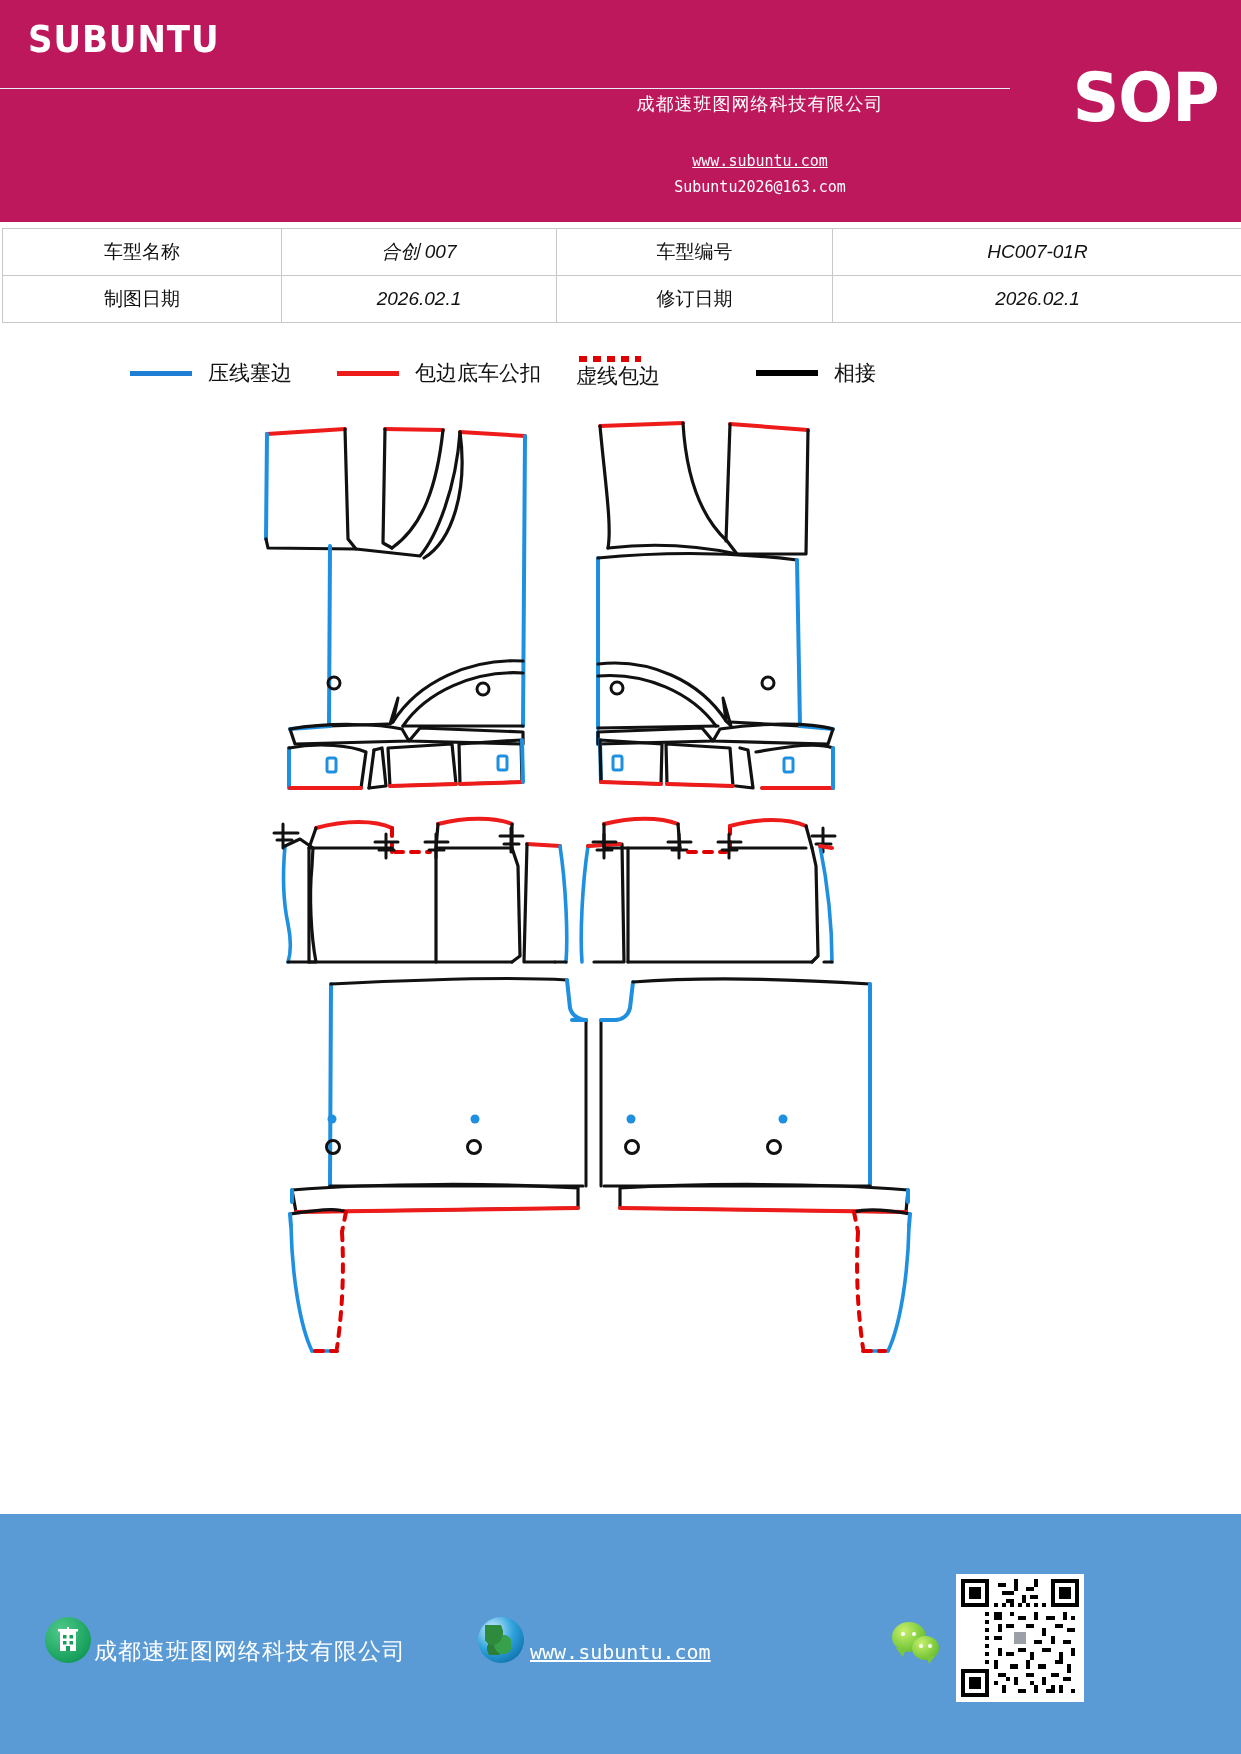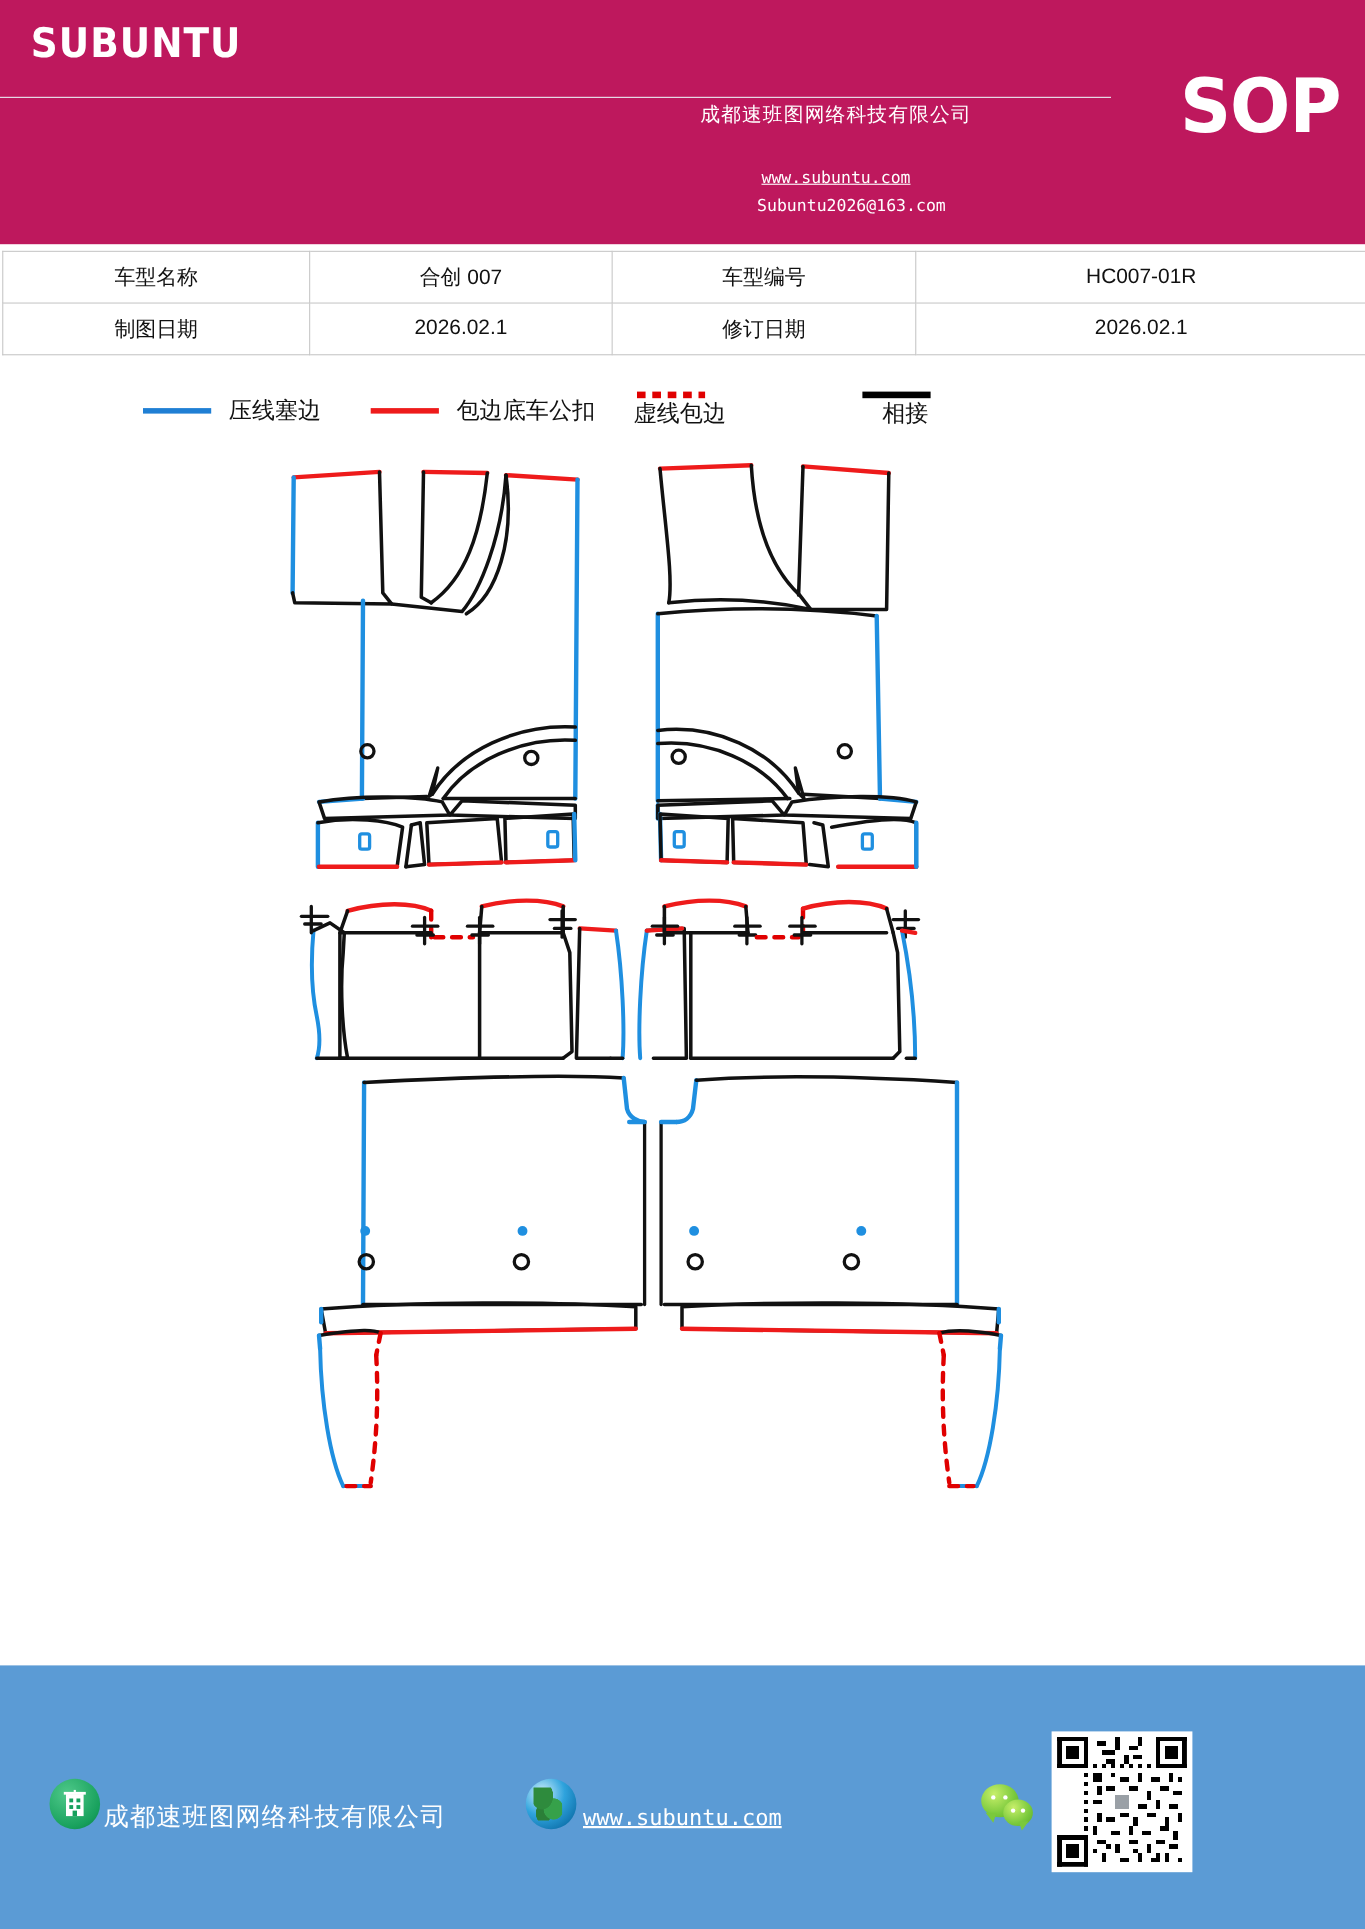--- a/index.html
+++ b/index.html
@@ -51,21 +51,21 @@
   }
   .web-head{
     position:absolute;left:630px;top:152px;width:260px;
     text-align:center;
     font-family:"DejaVu Sans Mono","Liberation Mono",monospace;
     font-size:15px;color:#ffffff;
     text-decoration:underline;
     letter-spacing:0px;
   }
   .mail-head{
-    position:absolute;left:644px;top:178px;width:260px;
+    position:absolute;left:630px;top:178px;width:260px;
     text-align:center;
     font-family:"DejaVu Sans Mono","Liberation Mono",monospace;
     font-size:15px;color:#ffffff;
     letter-spacing:0px;
   }
   
   .info-table{
     position:absolute;left:2px;top:228px;width:1236px;
     border-collapse:collapse;
     table-layout:fixed;
@@ -73,21 +73,21 @@
   .info-table td{
     border:1px solid #c8c8c8;
     height:46px;
     text-align:center;
     vertical-align:middle;
     font-size:19px;
     color:#111;
     padding:0;
   }
   .info-table td.lbl{font-size:19px;margin-top:40px;}
-  .info-table td.val{font-size:19px;}
+  .info-table td.val{font-size:19px;font-style:italic;}
   .col-a{width:278px;}
   .col-b{width:274px;}
   .col-c{width:275px;}
   .col-d{width:409px;}
   
   .legend{
     position:absolute;left:0;top:356px;width:1210px;height:40px;
   }
   .lg-item{position:absolute;top:0;height:34px;display:flex;align-items:center;}
   .lg-swatch{width:62px;height:5px;margin-right:16px;}
@@ -201,21 +201,21 @@
     <span class="lg-label">压线塞边</span>
   </div>
   <div class="lg-item" style="left:337px;">
     <span class="lg-swatch red"></span>
     <span class="lg-label">包边底车公扣</span>
   </div>
   <div class="lg-item" style="left:576px;flex-direction:column;">
     <span class="lg-swatch dotted"></span>
     <span class="lg-label">虚线包边</span>
   </div>
-  <div class="lg-item" style="left:784px;flex-direction:column;">
+  <div class="lg-item" style="left:756px;">
     <span class="lg-swatch black"></span>
     <span class="lg-label">相接</span>
   </div>
 </div>
 
 <div class="drawing">
 <svg width="1241" height="1030" viewBox="0 0 1241 1030" xmlns="http://www.w3.org/2000/svg">
   <g fill="none" stroke-linecap="round" stroke-linejoin="round">
 
     <g>

